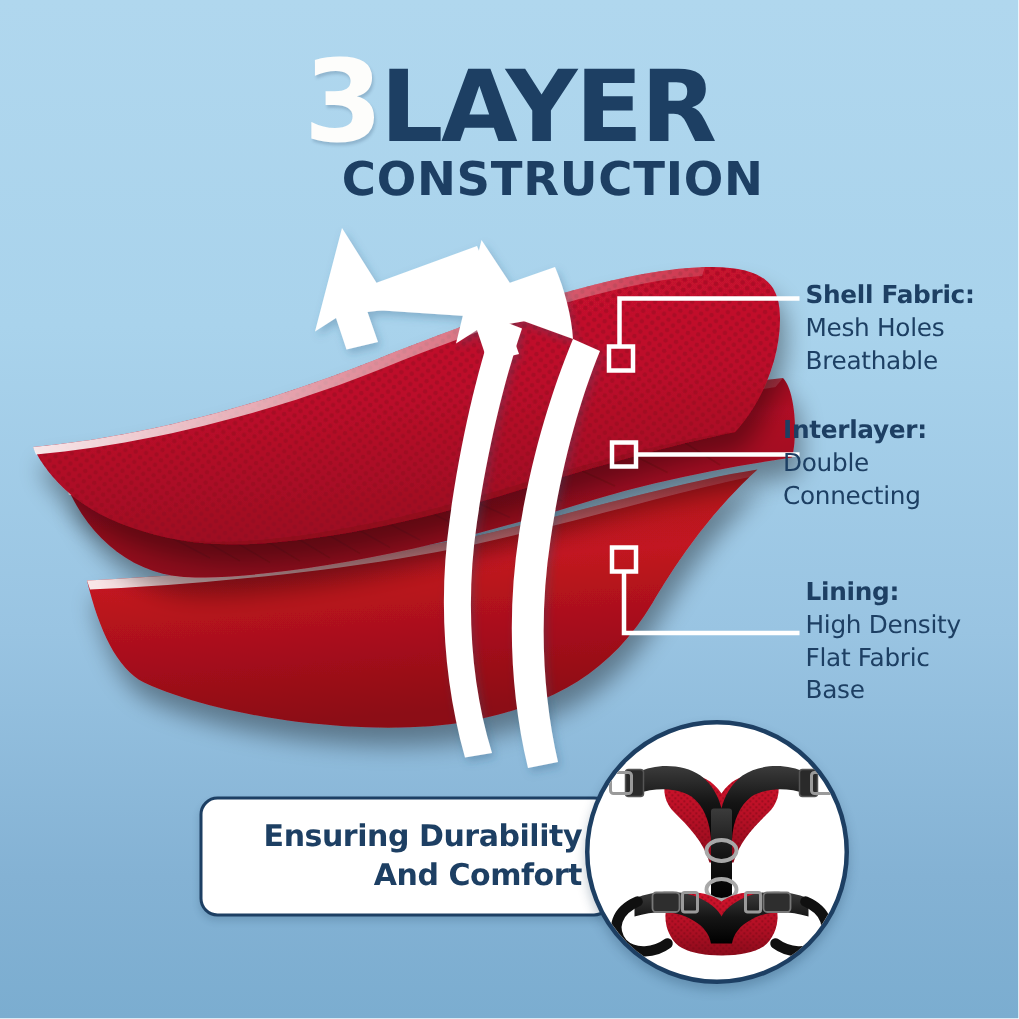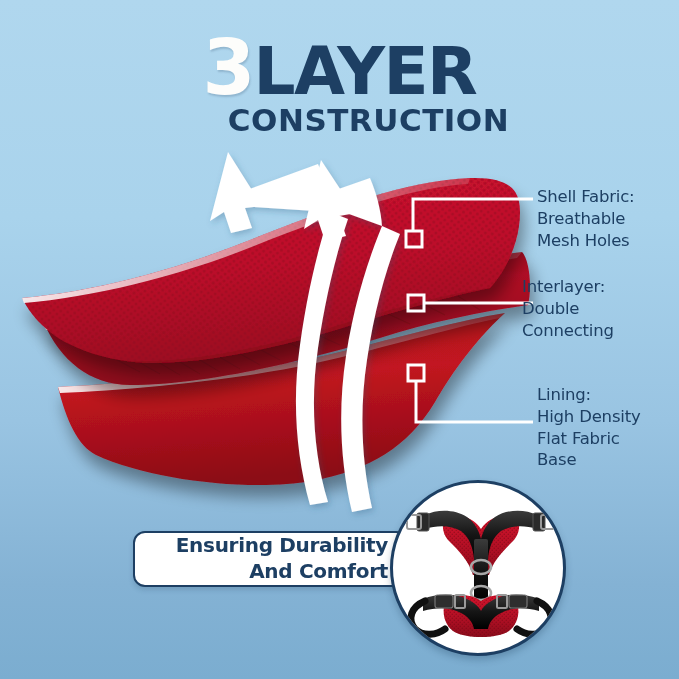--- a/index.html
+++ b/index.html
@@ -74,38 +74,38 @@
   .callout-text {
     position: absolute;
     color: #1d3f63;
     font-family: "DejaVu Sans", sans-serif;
     font-size: 16.5px;
     line-height: 1.32;
     letter-spacing: -0.2px;
     white-space: nowrap;
   }
   .callout-title {
-    font-weight: 400;
+    font-weight: 700;
     display: block;
   }
   .callout-body {
     font-weight: 400;
     display: block;
   }
   #callout-text-shell { left: 537px; top: 186px; }
   #callout-text-interlayer { left: 522px; top: 276px; }
   #callout-text-lining { left: 537px; top: 384px; }
 
   
   #caption-box {
     position: absolute;
     left: 133px;
     top: 531px;
     width: 275px;
-    height: 56px;
+    height: 80px;
     background: #ffffff;
     border: 2px solid #1d3f63;
     border-radius: 12px;
     box-sizing: border-box;
     box-shadow: 0 3px 5px rgba(30,60,90,0.18);
   }
   #caption-text {
     position: absolute;
     left: 0;
     top: 0;
@@ -292,22 +292,22 @@
   <div id="title-block">
     <div id="title-line1">
       <span id="title-number">3</span>
       <span id="title-layer">LAYER</span>
     </div>
     <div id="title-construction">CONSTRUCTION</div>
   </div>
 
   <div class="callout-text" id="callout-text-shell">
     <span class="callout-title">Shell Fabric:</span>
+    <span class="callout-body">Mesh Holes</span>
     <span class="callout-body">Breathable</span>
-    <span class="callout-body">Mesh Holes</span>
   </div>
 
   <div class="callout-text" id="callout-text-interlayer">
     <span class="callout-title">Interlayer:</span>
     <span class="callout-body">Double</span>
     <span class="callout-body">Connecting</span>
   </div>
 
   <div class="callout-text" id="callout-text-lining">
     <span class="callout-title">Lining:</span>

